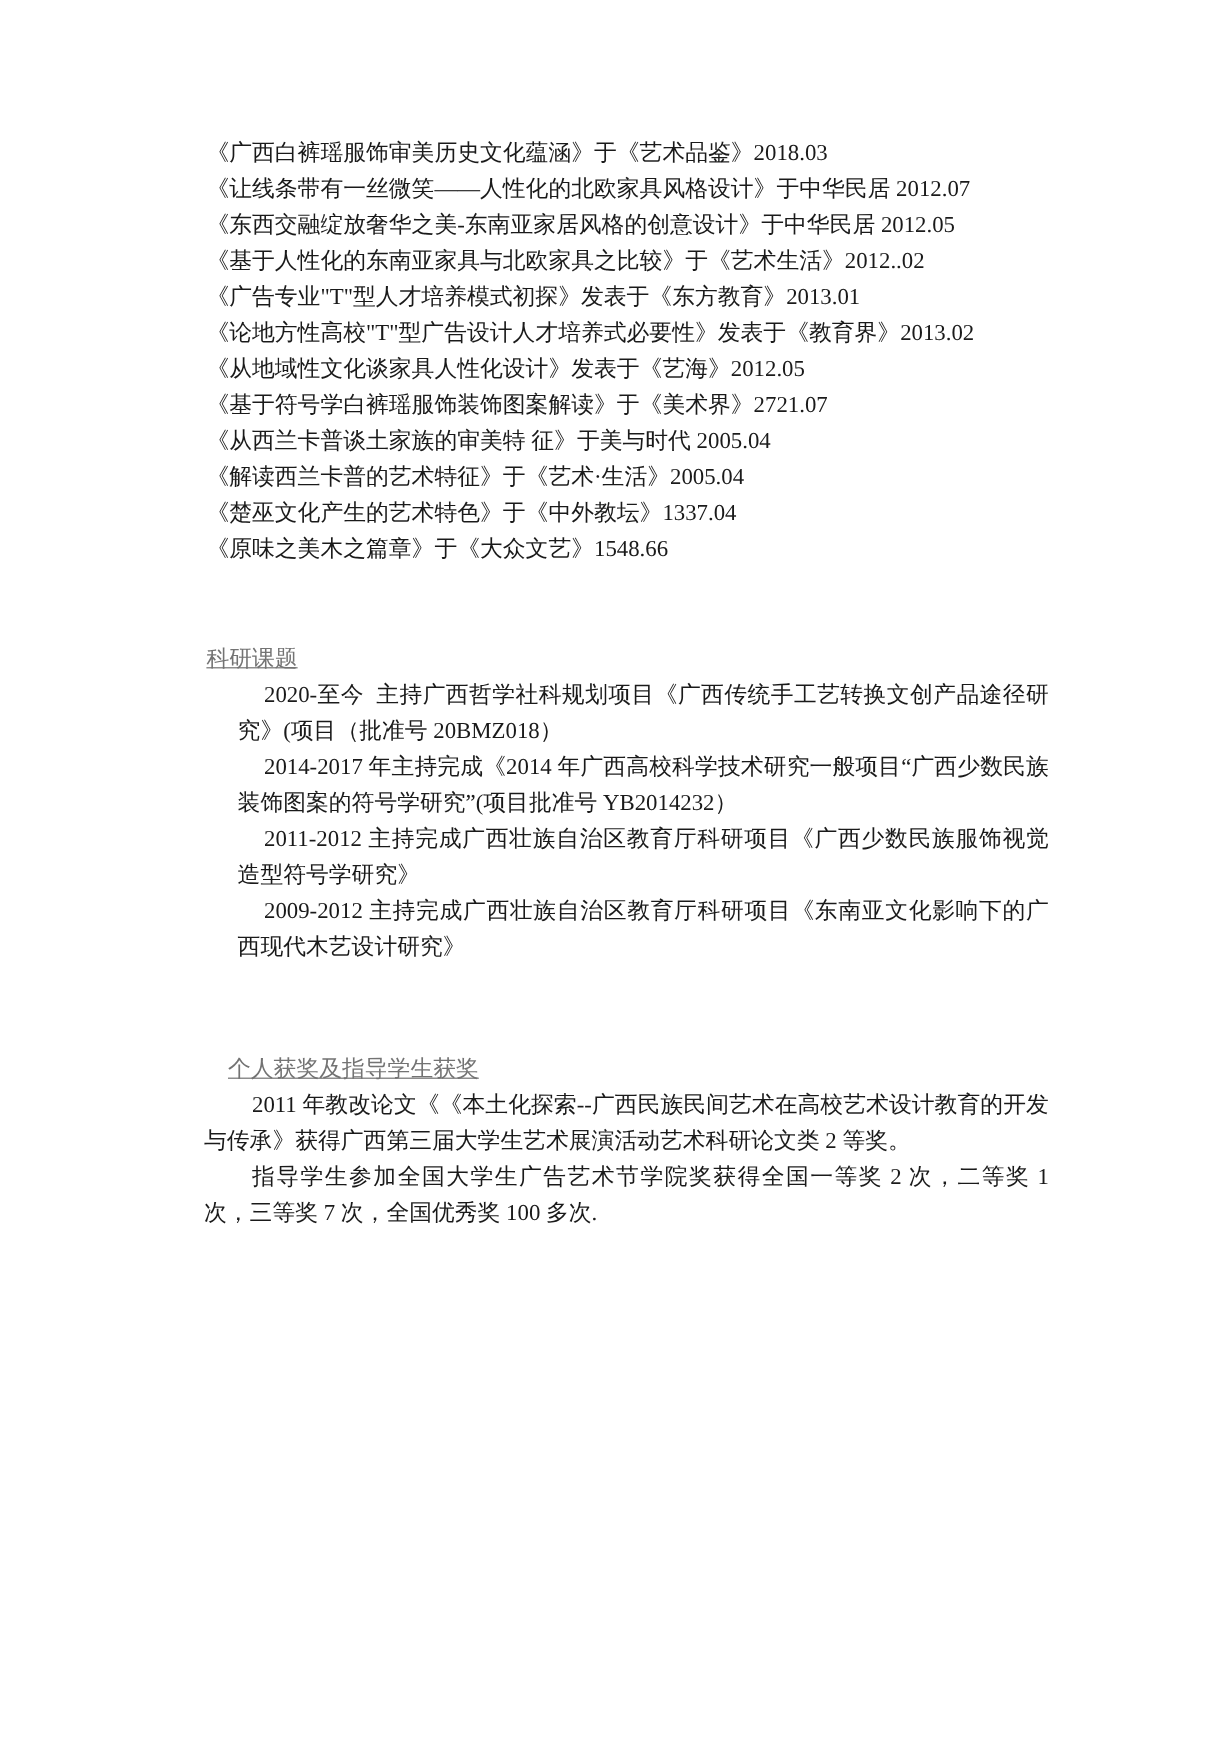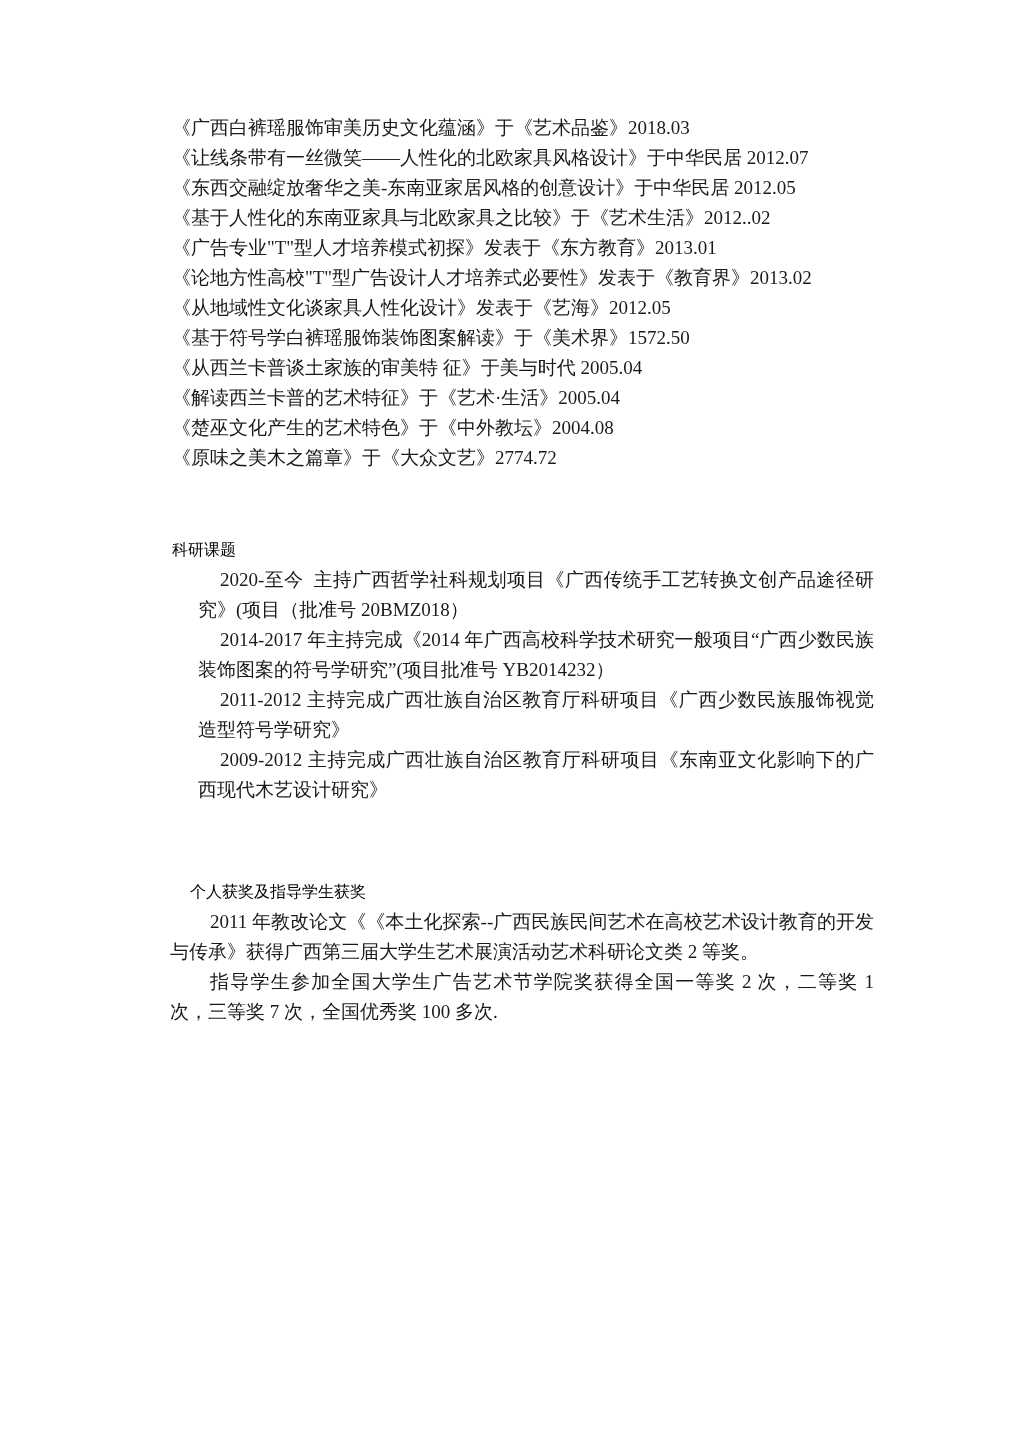--- a/index.html
+++ b/index.html
@@ -53,25 +53,26 @@
   }
 
   
   .pub-line {
     padding-left: 22px;
     white-space: nowrap;
   }
 
   
   .section-head {
-    font-size: 16px;
+    font-size: 19px;
     line-height: 30px;
     font-family: "Liberation Serif", "DejaVu Serif", serif;
-    color: #000000;
+    color: #737373;
     margin: 0;
+    text-decoration: underline;
   }
   .section-head.indent-1 { padding-left: 22px; }
   .section-head.indent-2 { padding-left: 40px; }
 
   
   .para-indent-1 { text-indent: 22px; margin-left: 48px; }
   .para-indent-2 { text-indent: 40px; margin-left: 20px; }
   .gap-lg  { height: 62px; }
   .gap-xl  { height: 72px; }
 </style>
@@ -83,25 +84,25 @@
   <div class="text-column">
 
     <div>
       <div class="doc-line pub-line">《广西白裤瑶服饰审美历史文化蕴涵》于《艺术品鉴》2018.03</div>
       <div class="doc-line pub-line">《让线条带有一丝微笑——人性化的北欧家具风格设计》于中华民居 2012.07</div>
       <div class="doc-line pub-line">《东西交融绽放奢华之美-东南亚家居风格的创意设计》于中华民居 2012.05</div>
       <div class="doc-line pub-line">《基于人性化的东南亚家具与北欧家具之比较》于《艺术生活》2012..02</div>
       <div class="doc-line pub-line">《广告专业"T"型人才培养模式初探》发表于《东方教育》2013.01</div>
       <div class="doc-line pub-line">《论地方性高校"T"型广告设计人才培养式必要性》发表于《教育界》2013.02</div>
       <div class="doc-line pub-line">《从地域性文化谈家具人性化设计》发表于《艺海》2012.05</div>
-      <div class="doc-line pub-line">《基于符号学白裤瑶服饰装饰图案解读》于《美术界》1572.50</div>
+      <div class="doc-line pub-line">《基于符号学白裤瑶服饰装饰图案解读》于《美术界》2721.07</div>
       <div class="doc-line pub-line">《从西兰卡普谈土家族的审美特  征》于美与时代  2005.04</div>
       <div class="doc-line pub-line">《解读西兰卡普的艺术特征》于《艺术·生活》2005.04</div>
-      <div class="doc-line pub-line">《楚巫文化产生的艺术特色》于《中外教坛》2004.08</div>
-      <div class="doc-line pub-line">《原味之美木之篇章》于《大众文艺》2774.72</div>
+      <div class="doc-line pub-line">《楚巫文化产生的艺术特色》于《中外教坛》1337.04</div>
+      <div class="doc-line pub-line">《原味之美木之篇章》于《大众文艺》1548.66</div>
     </div>
 
     <div class="gap-lg"></div>
 
     <div>
       <div class="section-head indent-1">科研课题</div>
       <div class="doc-para para-indent-1">2020-至今  主持广西哲学社科规划项目《广西传统手工艺转换文创产品途径研究》(项目（批准号 20BMZ018）</div>
       <div class="doc-para para-indent-1">2014-2017 年主持完成《2014 年广西高校科学技术研究一般项目“广西少数民族装饰图案的符号学研究”(项目批准号 YB2014232）</div>
       <div class="doc-para para-indent-1">2011-2012 主持完成广西壮族自治区教育厅科研项目《广西少数民族服饰视觉造型符号学研究》</div>
       <div class="doc-para para-indent-1">2009-2012 主持完成广西壮族自治区教育厅科研项目《东南亚文化影响下的广西现代木艺设计研究》</div>

